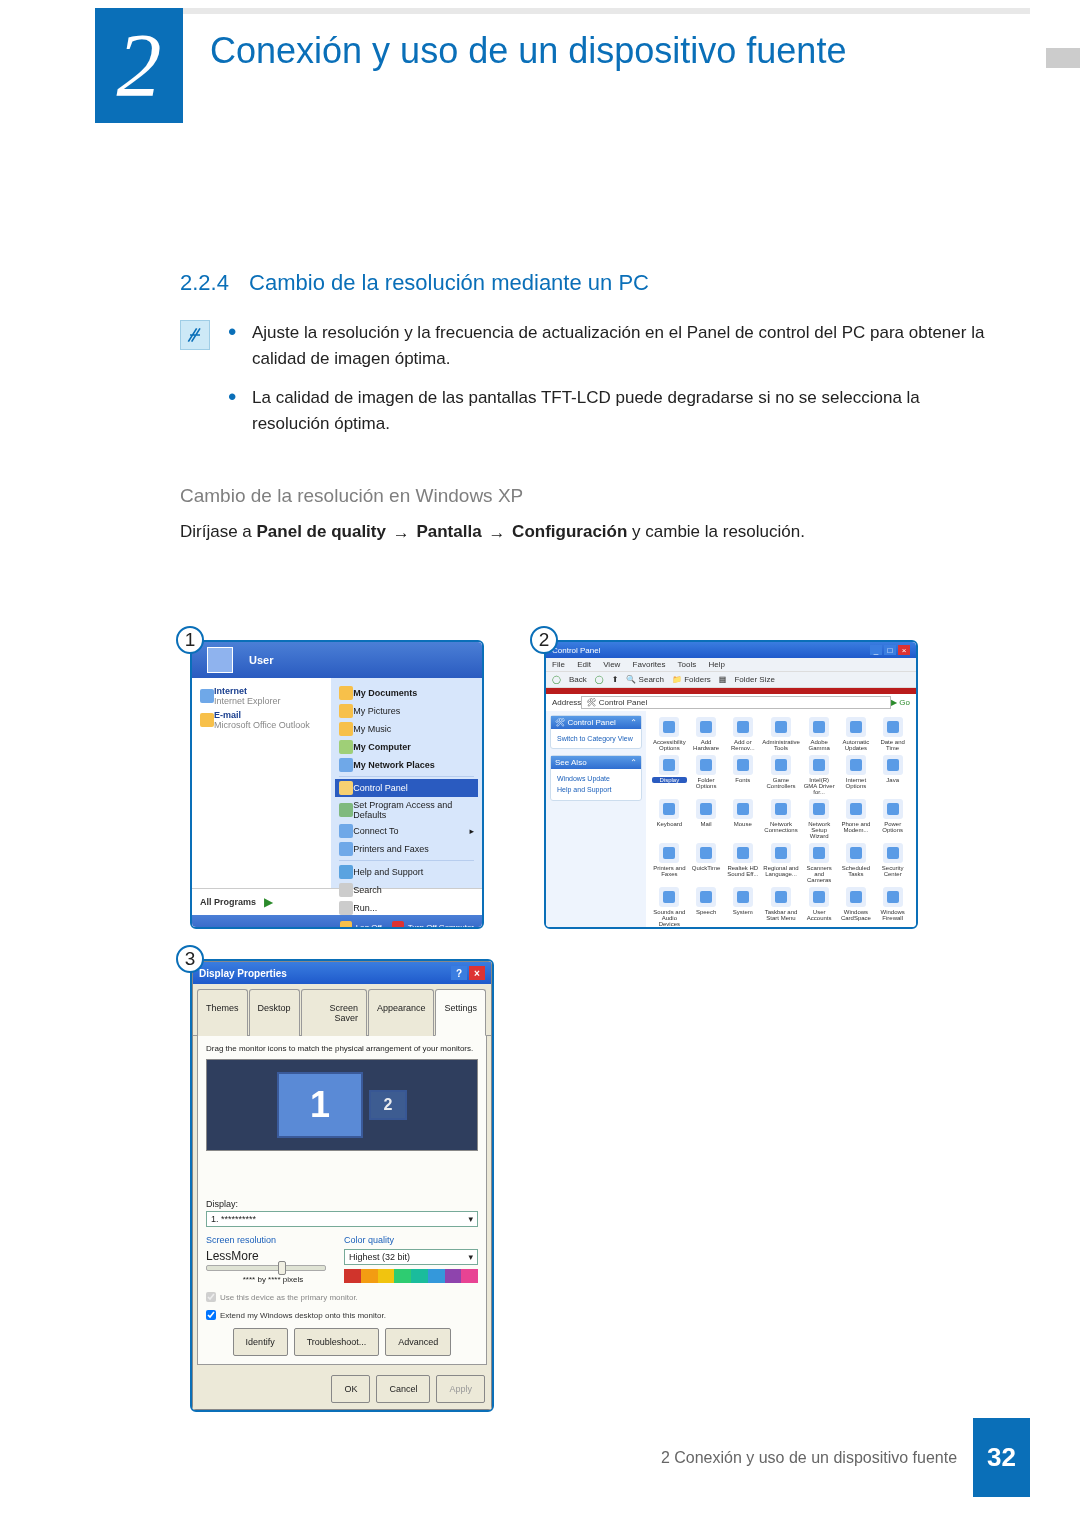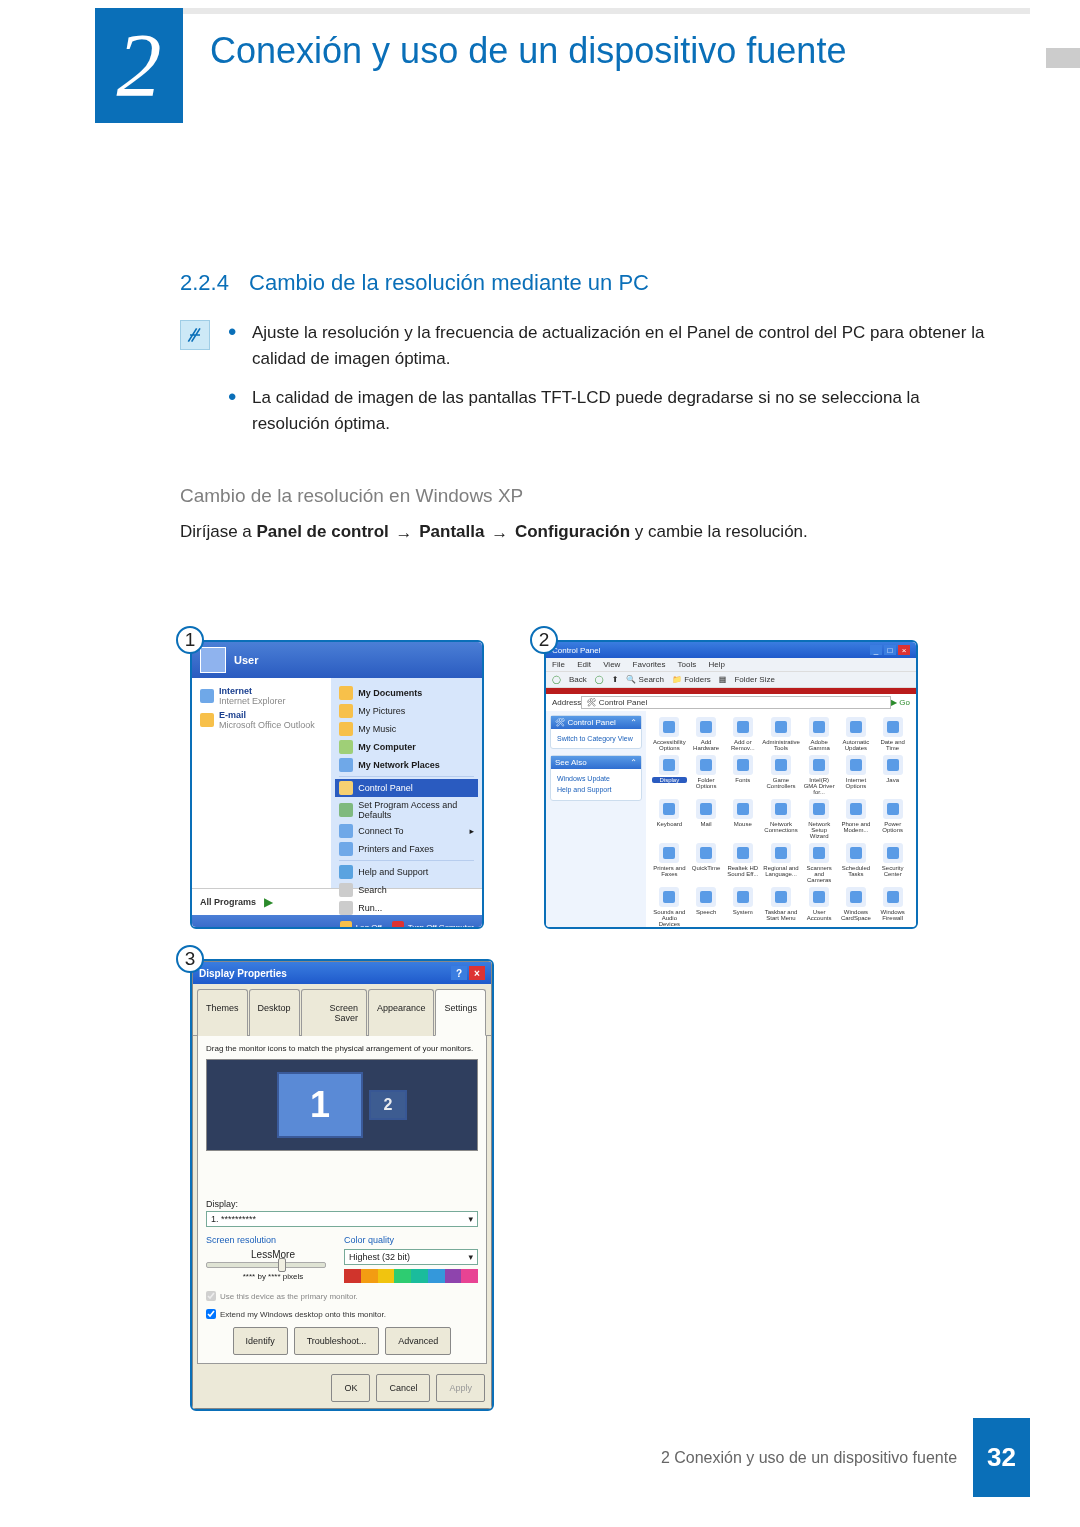--- a/index.html
+++ b/index.html
@@ -131,27 +131,27 @@
     background:#0a6fb8; z-index:2;
   }
   .fig-frame {
     border: 2px solid #0a6fb8;
     border-radius: 6px;
     background: #fff;
     overflow: hidden;
   }
   
   .startmenu { width: 290px; height: 285px; background:#fff; position:relative;}
-  .sm-userbar { background: linear-gradient(#4b7fd6,#2a5bc0); height:36px; display:flex; align-items:center; padding:0 8px; gap:8px;}
+  .sm-userbar { background: linear-gradient(#4b7fd6,#2a5bc0); height:36px; display:flex; align-items:center; padding:0 15px; gap:16px;}
   .sm-userbar .av { width:26px; height:26px; background:#8fb3ee; border:1px solid #fff;}
   .sm-userbar .un { color:#fff; font-size:11px; font-weight:bold;}
   .sm-body { display:flex; height: 210px;}
   .sm-left { width: 48%; background:#fff; padding:6px 8px; font-size:9px; color:#1a3f8f;}
   .sm-right { width:52%; background:#d7e6fb; padding:6px 8px; font-size:9px; color:#1a1a1a;}
-  .sm-item { display:flex; align-items:center; gap:5px; padding:2px 0;}
+  .sm-item { display:flex; align-items:center; padding:2px 0;}
   .mini-ico { width:14px; height:14px; background:#6fa8e8; border-radius:2px; flex-shrink:0;}
   .sm-item.cp { background:#2a5bc0; color:#fff; padding:2px 4px; margin:1px -4px;}
   .sm-item.cp .mini-ico{ background:#f6d072;}
   .sm-allprog { border-top:1px solid #ccc; padding:6px 8px; font-size:9px; display:flex; align-items:center; gap:8px; background:#fff;}
   .sm-allprog .tri { color:#2b8b2b; font-size:12px;}
   .sm-footer { background: linear-gradient(#4b7fd6,#2a5bc0); height:24px; display:flex; align-items:center; justify-content:flex-end; padding:0 8px; gap:10px;}
   .sm-fbtn { display:flex; align-items:center; gap:4px; color:#fff; font-size:8px;}
   .sm-fbtn .ci { width:12px;height:12px;border-radius:2px;background:#f7c04a;}
   .sm-fbtn .ci.red{ background:#d33;}
 
@@ -193,21 +193,21 @@
   .dp-hint{ font-size:8px; margin-bottom:6px;}
   .dp-monitor{ background:#2f3e5e; height:92px; border:1px solid #888; display:flex; align-items:center; justify-content:center; gap:6px; margin-bottom:8px;}
   .mon{ background:#5a8ad6; border:2px solid #3a5a9a; color:#fff; display:flex; align-items:center; justify-content:center; font-weight:bold;}
   .mon.m1{ width:86px;height:66px; font-size:36px;}
   .mon.m2{ width:38px;height:30px; font-size:16px; background:#3f6097; opacity:.9;}
   .dp-sec-l{ font-size:9px; margin-bottom:2px;margin-top:48px;}
   .dp-sel{ background:#fff; border:1px solid #7a9; padding:2px 4px; display:flex; justify-content:space-between; font-size:9px; margin-bottom:8px;}
   .dp-row2{ display:flex; gap:4px;}
   .dp-col{ flex:1;}
   .dp-group-l{ color:#1a5fba; font-size:9px; margin-bottom:4px; display:block;}
-  .slider-row{ display:flex; justify-content:center; font-size:10px;}
+  .slider-row{ display:flex; justify-content:flex-start; font-size:12px;}
   .slider{ width: 120px; height:6px; background:#dfe3d4; border:1px solid #aaa; border-radius:2px; position:relative; margin:2px 0 4px;}
   .slider .th{ width:8px;height:14px;background:#f0efe2;border:1px solid #888;position:absolute;top:-5px;left:60%; border-radius:2px;}
   .px-lbl{ font-size:8px; text-align:center;}
   .cq-sel{ background:#fff; border:1px solid #7a9; padding:2px 4px; font-size:9px; display:flex; justify-content:space-between; margin-bottom:4px;}
   .cq-bar{ height:14px; display:flex;}
   .cq-bar span{ flex:1;}
   .dp-chkrow{ font-size:8px; color:#888; margin:8px 0 2px; display:flex; align-items:center; gap:4px;}
   .dp-chkrow input{ width:10px;height:10px;}
   .dp-btnrow{ display:flex; justify-content:center; gap:6px; margin-top:8px;}
   .dp-btn{ background:#ece9d8; border:1px solid #888; padding:8px 12px; font-size:9px; border-radius:2px;}
@@ -248,21 +248,21 @@
   </div>
   <ul class="note-list">
     <li>Ajuste la resolución y la frecuencia de actualización en el Panel de control del PC para obtener la calidad de imagen óptima.</li>
     <li>La calidad de imagen de las pantallas TFT-LCD puede degradarse si no se selecciona la resolución óptima.</li>
   </ul>
 </div>
 
 <div class="subsection">
   <div class="subsection-title">Cambio de la resolución en Windows XP</div>
   <p class="instruction">
-    <span>Diríjase a </span><b>Panel de control</b>
+    <span>Diríjase a </span><b>Panel de quality</b>
     <span class="arrow">→</span>
     <b>Pantalla</b>
     <span class="arrow">→</span>
     <b>Configuración</b><span> y cambie la resolución.</span>
   </p>
 </div>
 
 <div class="figures">
   <div class="fig-row">
 

